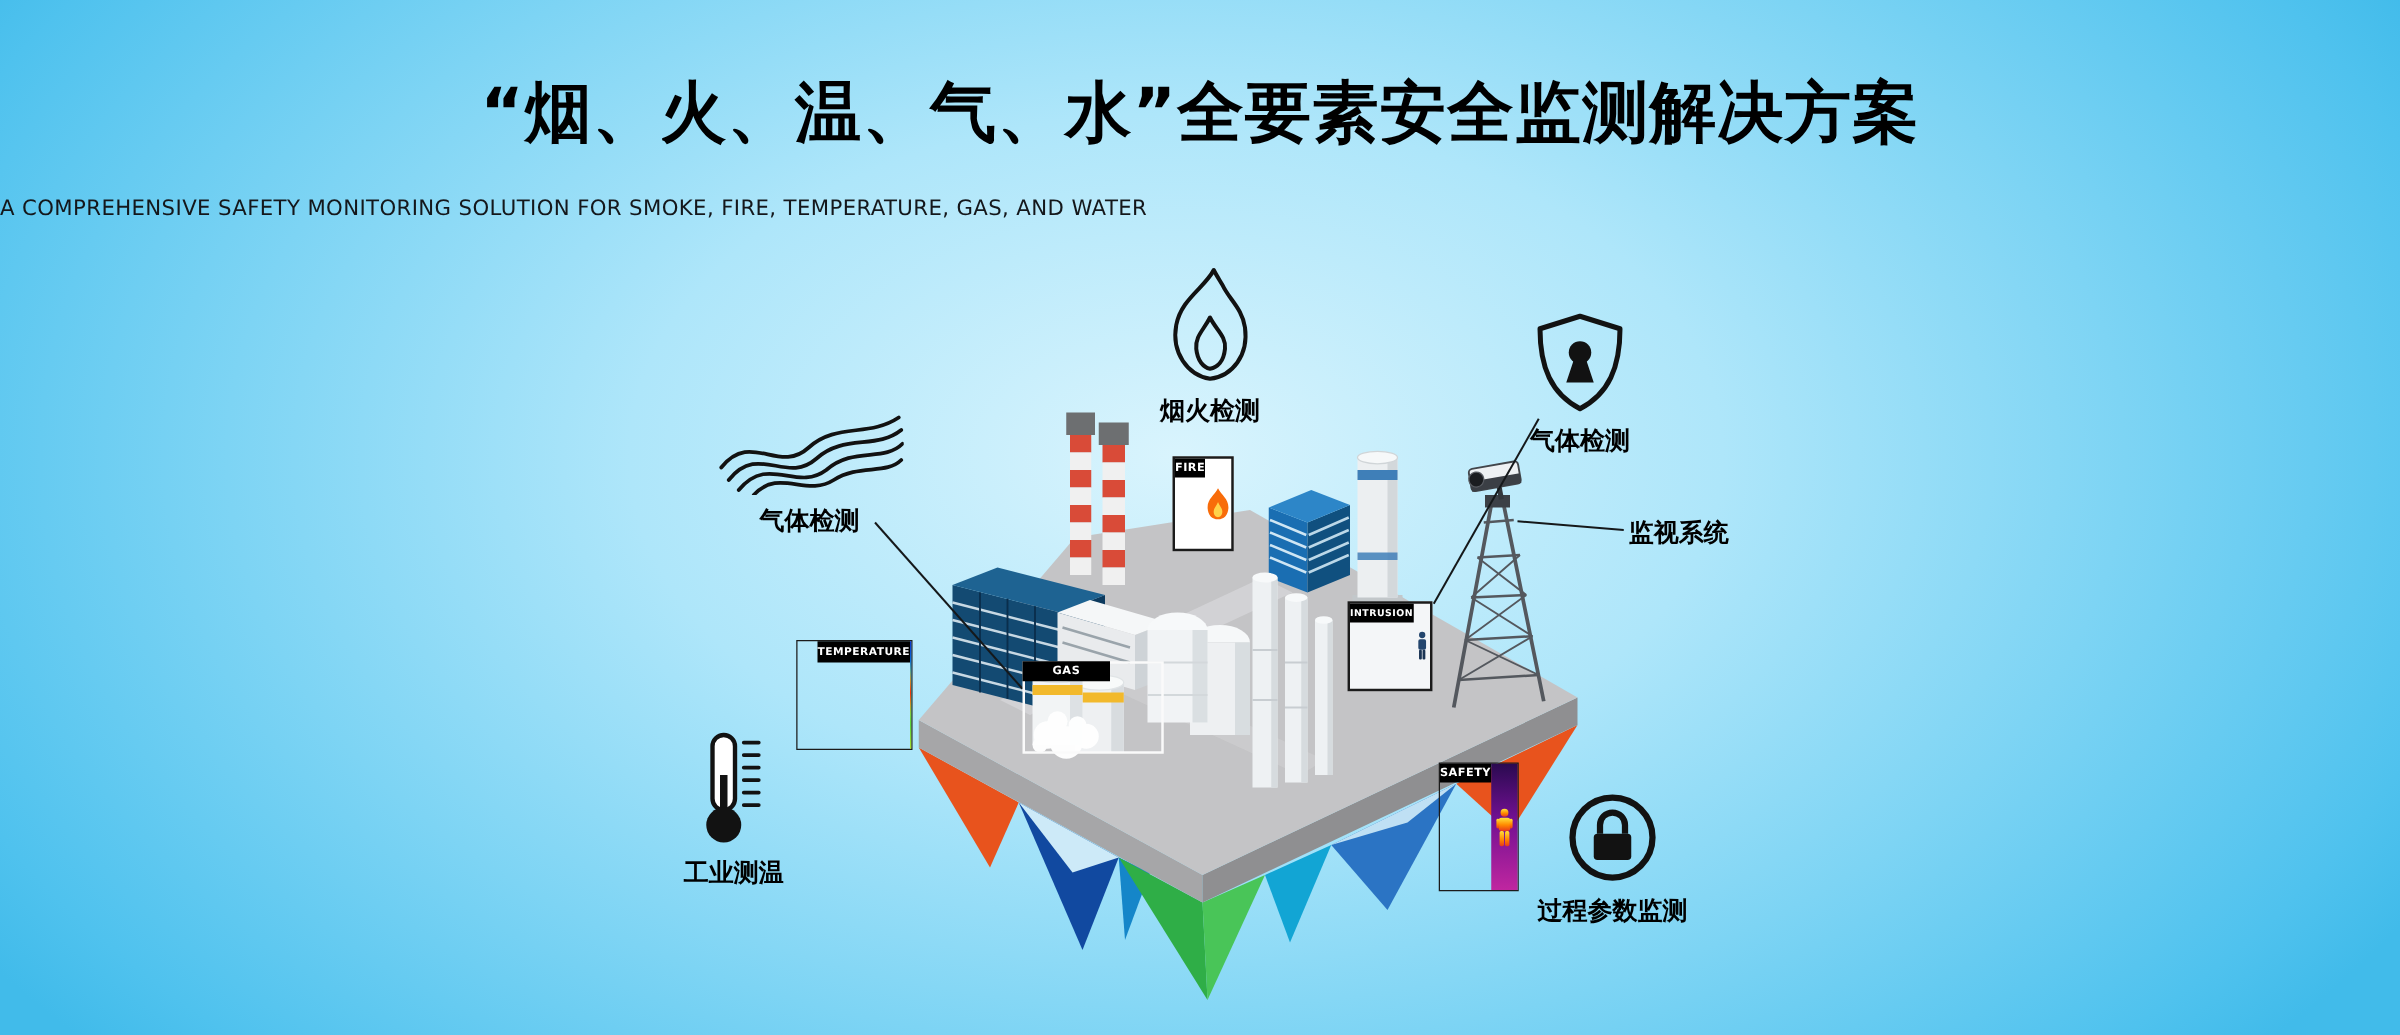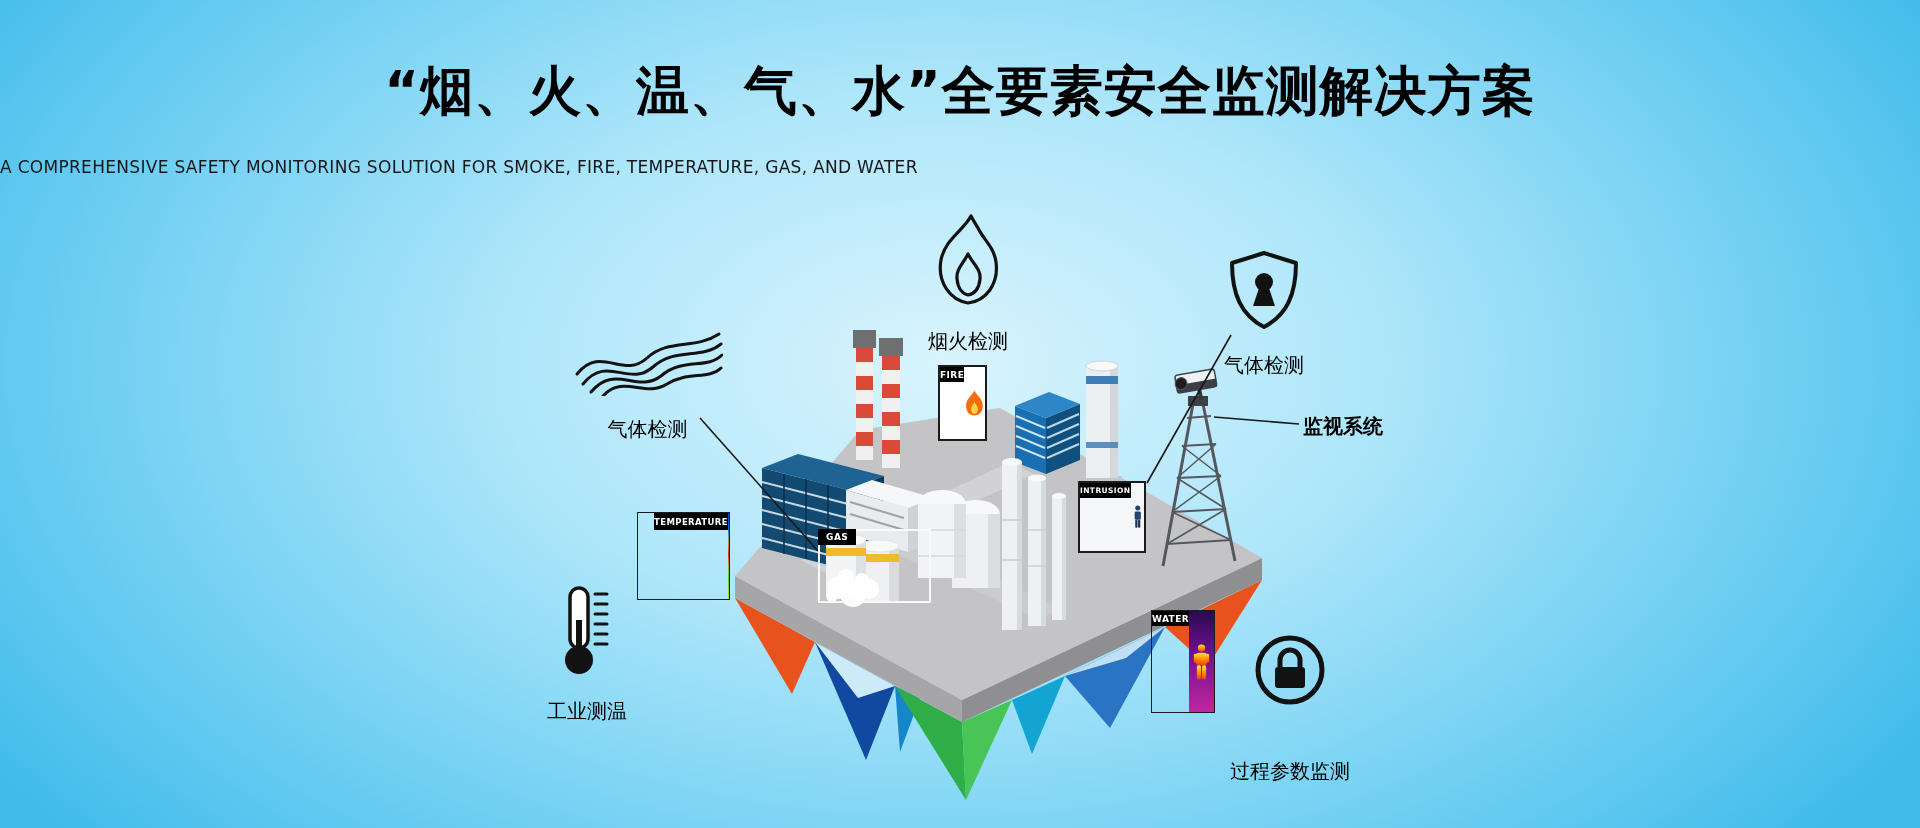--- a/index.html
+++ b/index.html
@@ -20,21 +20,21 @@
   .page-subtitle{
     position:absolute; top:157px; left:0; width:100%;
     font-size:17px; color:#14171b; letter-spacing:.3px;
     white-space:nowrap;
   }
 
   .scene-svg{ position:absolute; left:0; top:0; width:1920px; height:828px; }
 
   
   .callout{ position:absolute; display:flex; flex-direction:column; align-items:center; }
-  .callout-label{ font-size:20px; font-weight:400; color:#000; white-space:nowrap; margin-top:20px; }
+  .callout-label{ font-size:20px; font-weight:700; color:#000; white-space:nowrap; margin-top:7px; }
   .label-standalone{ position:absolute; font-size:20px; font-weight:700; color:#000; white-space:nowrap; }
 
   
   .tagbox{ position:absolute; display:flex; }
   .tagbox-header{
     background:#000; color:#fff; font-weight:700; text-align:center;
     display:flex; align-items:center; justify-content:center;
     letter-spacing:.4px; flex:0 0 auto;
   }
   .tagbox-body{ flex:1 1 auto; display:flex; align-items:center; justify-content:center; position:relative; overflow:hidden; }
@@ -48,35 +48,35 @@
     content:""; position:absolute; inset:0;
     background:radial-gradient(circle at 30% 48%, rgba(255,45,0,.95) 0%, rgba(255,140,0,.75) 22%, rgba(255,220,0,.35) 38%, transparent 58%);
   }
 
   .box-fire{ left:938px; top:365px; width:49px; height:76px; border:2px solid #1b1b1b; background:#fff; }
   .box-fire .tagbox-header{ height:15px; font-size:9px; }
 
   .box-gas{ left:818px; top:529px; width:113px; height:74px; border:2px solid #fafafa; background:transparent; }
   .gas-tag{
     position:absolute; top:-2px; left:-2px; background:#000; color:#fff;
-    font-size:9px; font-weight:700; letter-spacing:.5px; padding:3px 8px;
+    font-size:9px; font-weight:700; letter-spacing:.5px; padding:3px 24px;
   }
 
   .box-intrusion{ left:1078px; top:481px; width:68px; height:72px; border:2px solid #1b1b1b; background:#f4f6f8; }
   .box-intrusion .tagbox-header{ height:15px; font-size:7.5px; }
 
   .box-safety{ left:1151px; top:610px; width:64px; height:103px; border:1px solid #1b1b1b; }
   .box-safety .tagbox-header{ height:15px; font-size:9px; }
   .thermal-safety{ background:linear-gradient(180deg,#2a0a50 0%,#6f1090 42%,#c026a0 100%); }
 
   .co-gas{ left:570px; top:330px; width:155px; }
   .co-flame{ left:928px; top:212px; width:80px; }
   .co-shield{ left:1222px; top:248px; width:84px; }
   .co-thermo{ left:548px; top:582px; width:78px; }
-  .co-lock{ left:1251px; top:632px; width:78px;gap:30px; }
+  .co-lock{ left:1251px; top:632px; width:78px; }
   .surveillance-label{ left:1303px; top:413px; }
 </style>
 </head>
 <body>
 
 <div class="banner">
 
   <h1 class="page-title">“烟、火、温、气、水”全要素安全监测解决方案</h1>
   <div class="page-subtitle">A COMPREHENSIVE SAFETY MONITORING SOLUTION FOR SMOKE, FIRE, TEMPERATURE, GAS, AND WATER</div>
 
@@ -244,21 +244,21 @@
       <svg width="24" height="44" viewBox="0 0 24 44" aria-hidden="true">
         <circle cx="12" cy="6" r="4.5" fill="#24466e"></circle>
         <rect x="6.5" y="12" width="11" height="15" rx="2.5" fill="#24466e"></rect>
         <rect x="7.5" y="27" width="4" height="14" rx="1.5" fill="#1a3454"></rect>
         <rect x="12.5" y="27" width="4" height="14" rx="1.5" fill="#1a3454"></rect>
       </svg>
     </div>
   </div>
 
   <div class="tagbox box-safety">
-    <div class="tagbox-header">WATER</div>
+    <div class="tagbox-header">SAFETY</div>
     <div class="tagbox-body thermal-safety">
       <svg width="50" height="82" viewBox="0 0 54 82" aria-hidden="true">
         <defs>
           <linearGradient id="tg" x1="0" y1="0" x2="0" y2="1">
             <stop offset="0" stop-color="#ffe23a"></stop>
             <stop offset="0.55" stop-color="#ff8a00"></stop>
             <stop offset="1" stop-color="#e83a1a"></stop>
           </linearGradient>
         </defs>
         <circle cx="27" cy="11" r="8" fill="url(#tg)"></circle>

